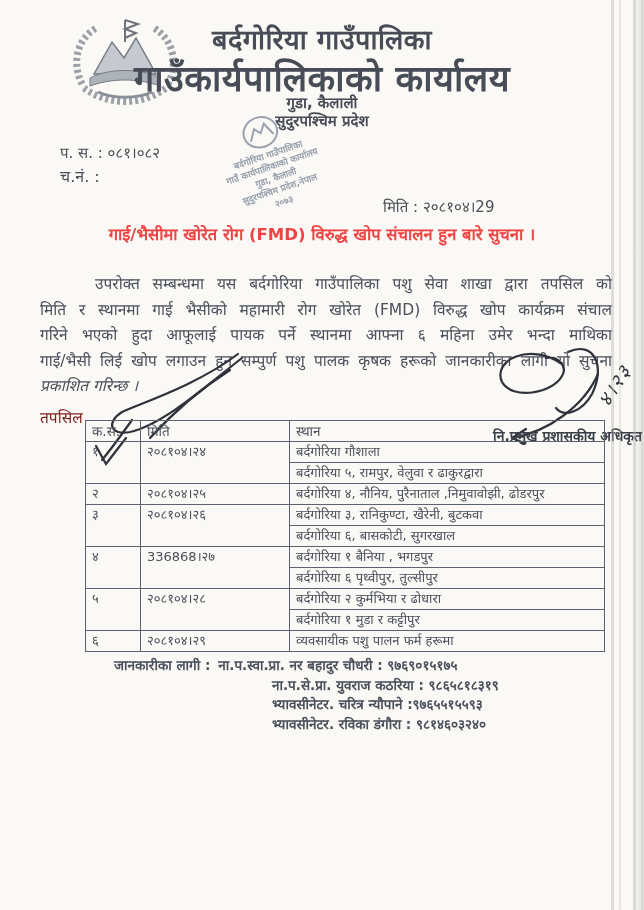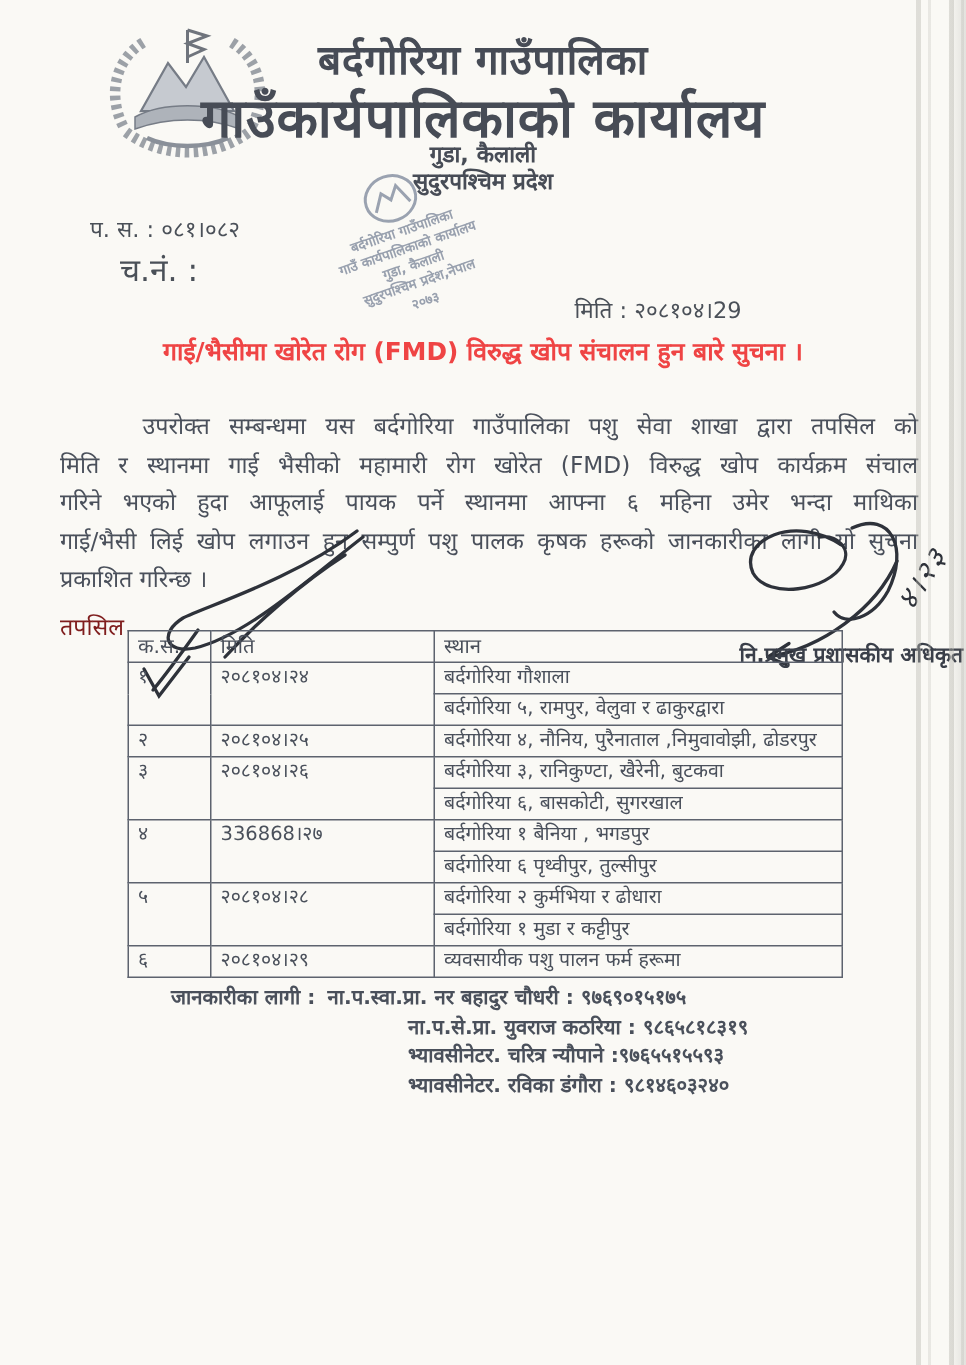--- a/index.html
+++ b/index.html
@@ -10,51 +10,51 @@
   }
   
   .logo{position:absolute;left:68px;top:12px;width:114px;height:104px;}
   .h-line{position:absolute;left:0;right:0;text-align:center;color:#474c56;}
   .org-name{top:20px;font-size:27px;font-weight:600;letter-spacing:.5px;}
   .office-name{top:53px;font-size:36px;font-weight:600;letter-spacing:.5px;}
   .addr{top:92px;font-size:15px;font-weight:600;}
   .prov{top:110px;font-size:15px;font-weight:600;}
   
   .ref1{position:absolute;left:60px;top:142px;font-size:15px;}
-  .ref2{position:absolute;left:60px;top:165px;font-size:21px;margin-left:20px;}
+  .ref2{position:absolute;left:60px;top:165px;font-size:16px;}
   .date-line{position:absolute;left:383px;top:196px;font-size:15px;}
   
   .stamp{
     position:absolute;left:200px;top:112px;width:160px;height:155px;
     transform:rotate(-19deg);color:#98a0ae;text-align:center;
     font-size:9px;line-height:12px;font-weight:600;pointer-events:none;
   }
   .stamp .s-year{font-size:9px;margin-top:1px;}
   .stamp svg{display:block;margin:0 auto 1px auto;}
   
   .subject{position:absolute;left:0;right:0;top:222px;text-align:center;
     font-size:16.5px;font-weight:700;color:#ef4444;}
   
   .para{position:absolute;left:40px;top:272px;width:572px;font-size:15.5px;color:#4a505b;}
   .para .bl{line-height:25.5px;text-align:justify;text-align-last:justify;}
   .para .bl.first{text-indent:55px;}
-  .para .bl.last{text-align:center;text-align-last:left;}
+  .para .bl.last{text-align:center;text-align-last:left;font-style:italic;}
   .tapasil{position:absolute;left:40px;top:406px;font-size:15.5px;color:#7f1d1d;}
   
   .sig1{position:absolute;left:86px;top:342px;width:168px;height:126px;}
   .sig2{position:absolute;left:466px;top:336px;width:176px;height:118px;}
   .sig-date{
     position:absolute;left:592px;top:372px;font-size:19px;color:#2e323a;
     transform:rotate(-58deg);font-style:italic;letter-spacing:2px;
   }
   .officer{position:absolute;left:418px;top:426px;width:224px;text-align:right;
     font-size:14px;font-weight:700;color:#3a3f49;}
   
   table.sched{
-    position:absolute;left:85px;top:420px;width:477px;
+    position:absolute;left:85px;top:420px;width:520px;
     border-collapse:collapse;font-size:13px;color:#4a505b;
   }
   table.sched td,table.sched th{
     border:1px solid #5d636e;padding:2px 6px;line-height:16px;
     font-weight:400;text-align:left;vertical-align:top;white-space:normal;
   }
   table.sched th{font-size:13.5px;}
   td.c-sn{width:42px;}
   td.c-date{width:136px;}
   

